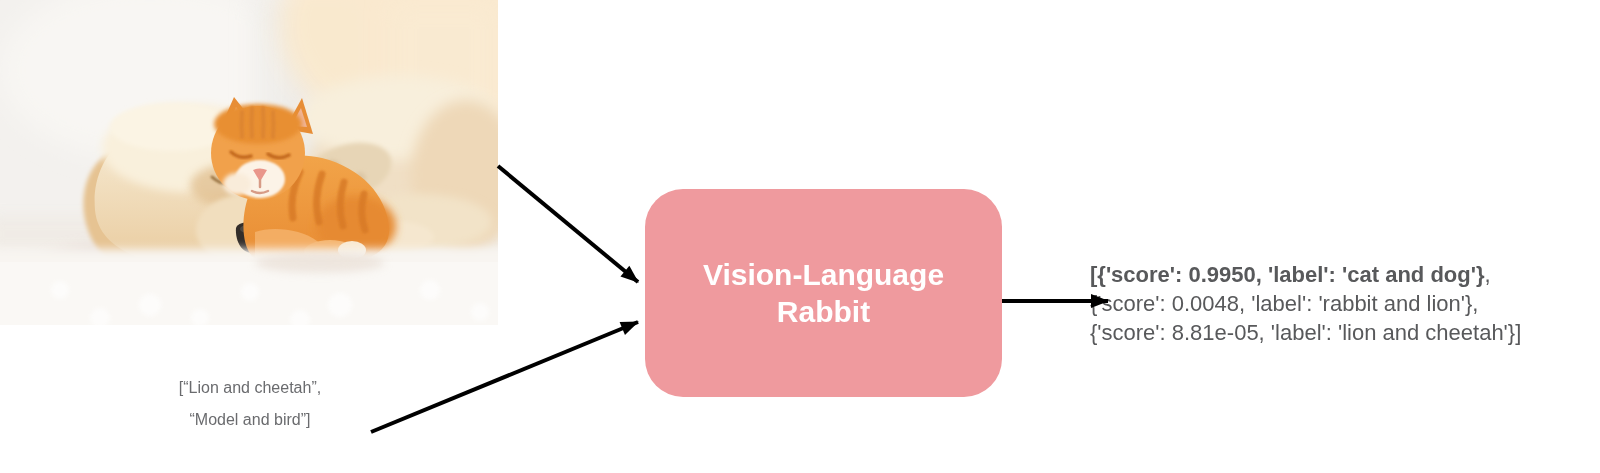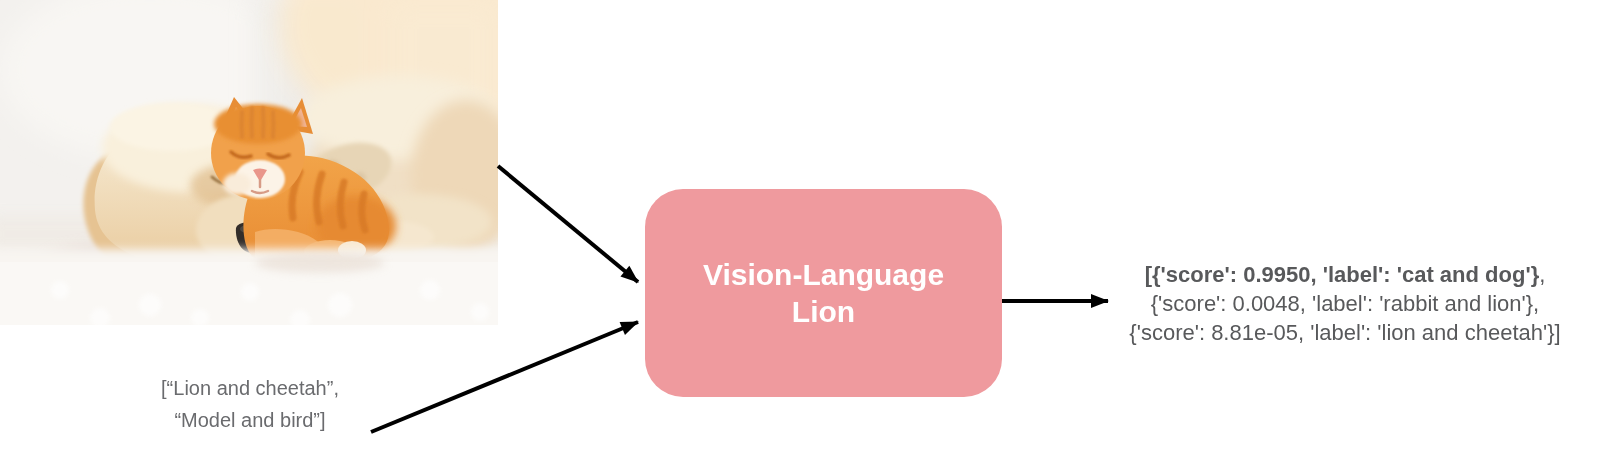--- a/index.html
+++ b/index.html
@@ -23,21 +23,21 @@
   }
   .photo svg { display: block; }
 
   
   .input-list {
     position: absolute;
     left: 100px; top: 372px;
     width: 300px;
     text-align: center;
     color: #6A6B6E;
-    font-size: 20px;
+    font-size: 16px;
     line-height: 32px;
     white-space: nowrap;
   }
 
   
   .model-box {
     position: absolute;
     left: 645px; top: 189px;
     width: 357px; height: 208px;
     background: #EF9A9E;
@@ -51,21 +51,20 @@
     font-size: 30px;
     line-height: 37px;
     text-align: center;
   }
 
   
   .output-block {
     position: absolute;
     left: 1090px; top: 260px;
     width: 510px;
-    text-align: center;
     color: #58595B;
     font-size: 22px;
     line-height: 29px;
     white-space: nowrap;
   }
   .output-block .bold { font-weight: bold; }
 
   
   .arrows-overlay {
     position: absolute;
@@ -190,21 +189,21 @@
     </svg>
   </div>
 
   <div class="input-list">
     <div>[“Lion and cheetah”,</div>
     <div>“Model and bird”]</div>
   </div>
 
   <div class="model-box">
     <span>Vision-Language</span>
-    <span>Lion</span>
+    <span>Rabbit</span>
   </div>
 
   <div class="output-block">
     <div><span class="bold">[{'score': 0.9950, 'label': 'cat and dog'}</span><span>,</span></div>
     <div>{'score': 0.0048, 'label': 'rabbit and lion'},</div>
     <div>{'score': 8.81e-05, 'label': 'lion and cheetah'}]</div>
   </div>
 
   <svg class="arrows-overlay" viewBox="0 0 1600 473">
     <defs>

